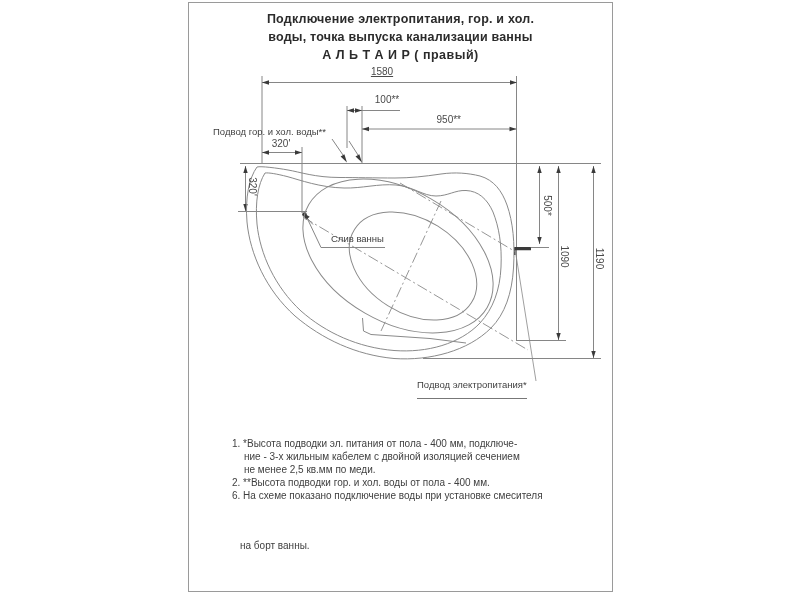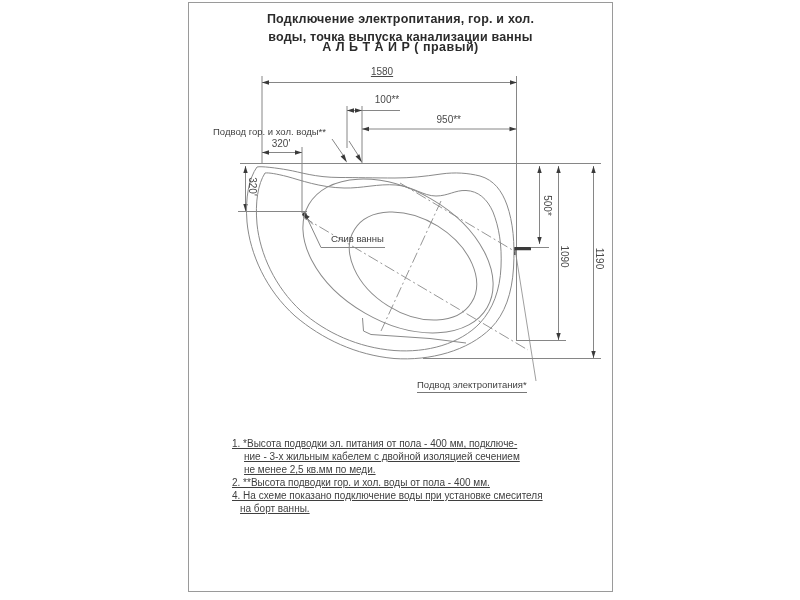--- a/index.html
+++ b/index.html
@@ -4,32 +4,32 @@
 <style>
   html,body{margin:0;padding:0;background:#ffffff;}
   #canvas{position:relative;width:800px;height:600px;background:#ffffff;overflow:hidden;
           font-family:"Liberation Sans", sans-serif;}
   #page{position:absolute;left:188px;top:2px;width:425px;height:590px;
         border:1px solid #9a9a9a;background:#ffffff;box-sizing:border-box;}
   .title-line{position:absolute;left:188px;width:425px;text-align:center;
               font-weight:bold;font-size:12.5px;color:#2b2b2b;letter-spacing:0.2px;white-space:nowrap;}
   #title1{top:12px;}
   #title2{top:30px;}
-  #title3{top:40px;letter-spacing:0.5px;}
+  #title3{top:48px;letter-spacing:0.5px;}
   svg{position:absolute;left:0;top:0;}
   .dim{position:absolute;font-size:10px;color:#4a4a4a;white-space:nowrap;}
   .dim.ctr{width:46px;text-align:center;}
   .rot{transform:rotate(90deg);transform-origin:center center;width:40px;height:13px;
        text-align:center;line-height:13px;}
   .callout{position:absolute;font-size:9.5px;color:#3f3f3f;white-space:nowrap;}
-  .underlined{border-bottom:1px solid #777;padding-bottom:2px;}
+  .underlined{border-bottom:1px solid #777;padding-bottom:8px;}
   #notes{position:absolute;left:232px;top:437px;width:370px;font-size:10px;color:#3f3f3f;}
-  #notes .note-line{line-height:13px;white-space:nowrap;text-decoration:underline;}
+  #notes .note-line{line-height:13px;white-space:nowrap;}
   .ind12{padding-left:12px;}
-  .ind8{padding-left:8px;}
+  .ind8{padding-left:8px;margin-top:37px;}
 </style>
 </head>
 <body>
 
 <div id="canvas">
   <div id="page"></div>
 
   <div class="title-line" id="title1">Подключение электропитания, гор. и хол.</div>
   <div class="title-line" id="title2">воды, точка выпуска канализации ванны</div>
   <div class="title-line" id="title3">А Л Ь Т А И Р   ( правый)</div>
@@ -157,16 +157,16 @@
 
   <div class="callout" style="left:213px;top:126px;">Подвод гор. и хол. воды**</div>
   <div class="callout" style="left:323px;top:233px;margin-left:8px;">Слив ванны</div>
   <div class="callout underlined" style="left:417px;top:379px;">Подвод электропитания*</div>
 
   <div id="notes">
     <div class="note-line">1. *Высота подводки эл. питания от пола - 400 мм, подключе-</div>
     <div class="note-line ind12">ние - 3-х жильным кабелем с двойной изоляцией сечением</div>
     <div class="note-line ind12">не менее 2,5 кв.мм по меди.</div>
     <div class="note-line">2. **Высота подводки гор. и хол. воды от пола - 400 мм.</div>
-    <div class="note-line">4. На схеме показано подключение воды при установке смесителя</div>
+    <div class="note-line">6. На схеме показано подключение воды при установке смесителя</div>
     <div class="note-line ind8">на борт ванны.</div>
   </div>
 </div>
 
 </body></html>

